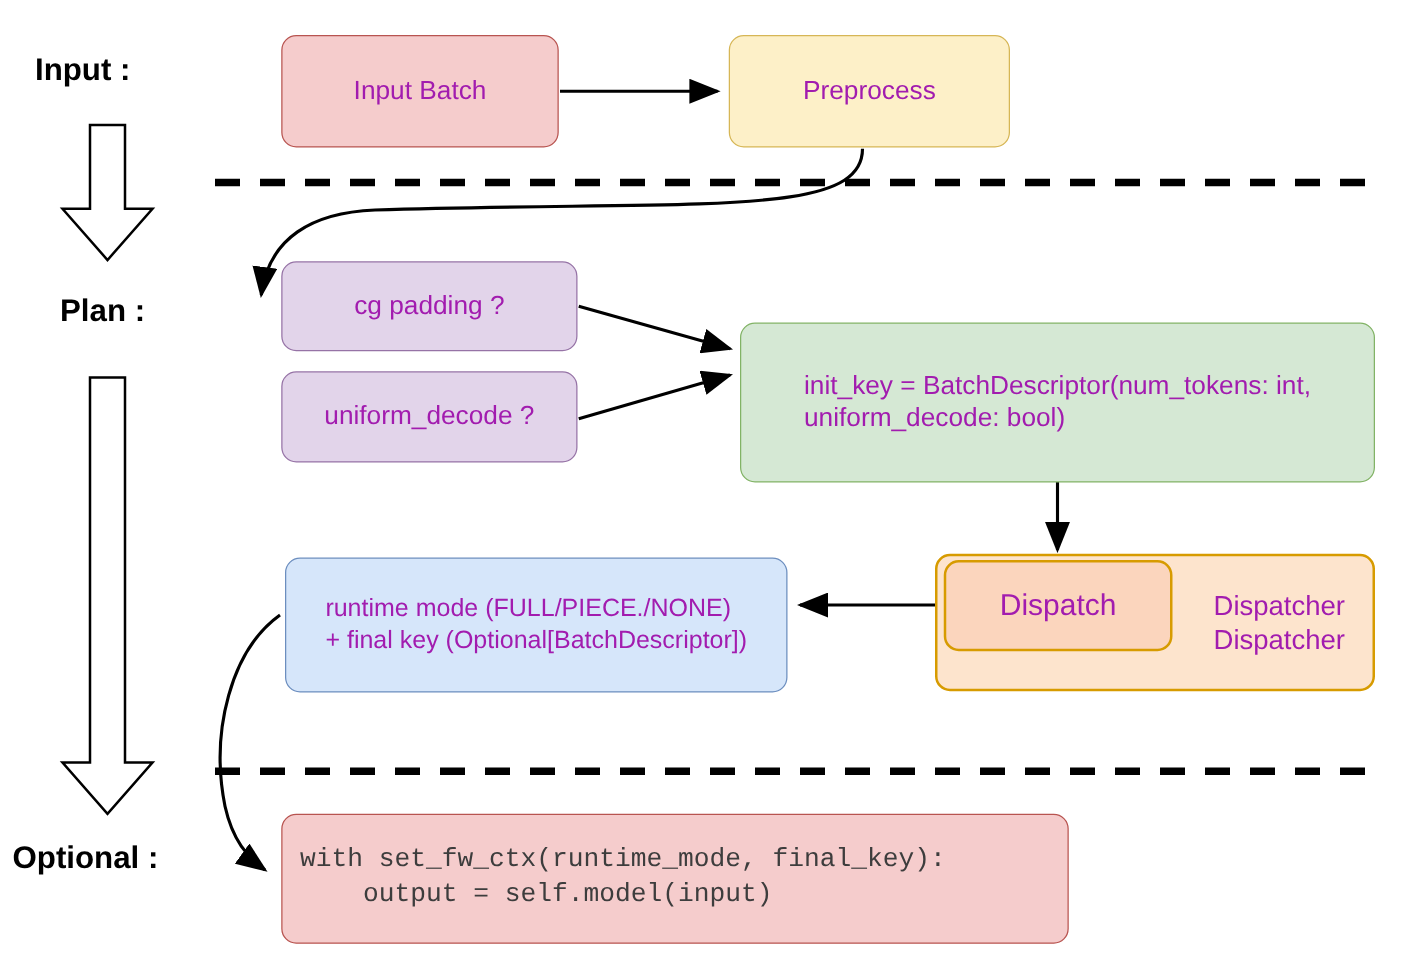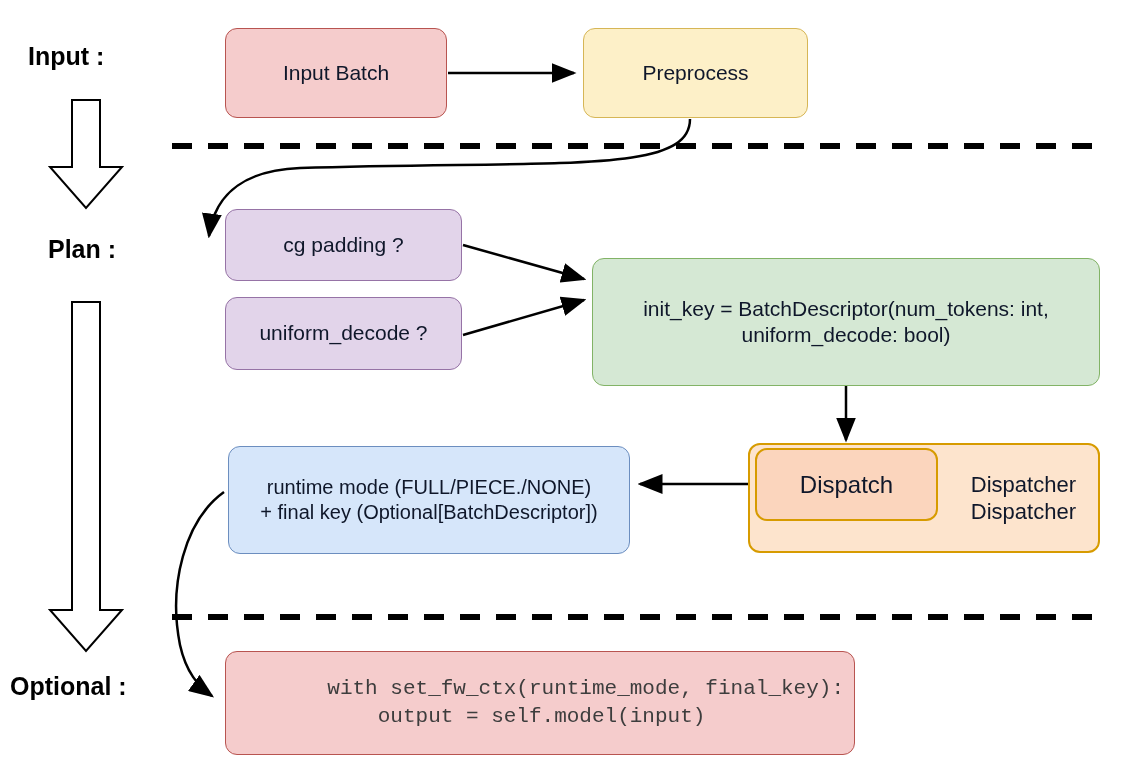--- a/index.html
+++ b/index.html
@@ -32,31 +32,31 @@
     white-space: nowrap;
     letter-spacing: 0px;
   }
   .node {
     position: absolute;
     box-sizing: border-box;
     border-radius: 12px;
     display: flex;
     align-items: center;
     justify-content: center;
-    text-align: center;
+    text-align: left;
     font-size: 21px;
-    color: #0f172a;
+    color: #a21caf;
     line-height: 1.25;
     padding: 4px 10px;
   }
   .node.code {
     font-family: "Liberation Mono", monospace;
     font-size: 21px;
     text-align: left;
-    justify-content: flex-end;
+    justify-content: flex-start;
     white-space: pre;
     line-height: 1.35;
     color: #3d3d3d;
     padding-left: 14px;
   }
   .node-input-batch {
     left: 225px; top: 28px; width: 222px; height: 90px;
     background: #f5cccc; border: 1.5px solid #b85450;
   }
   .node-preprocess {

